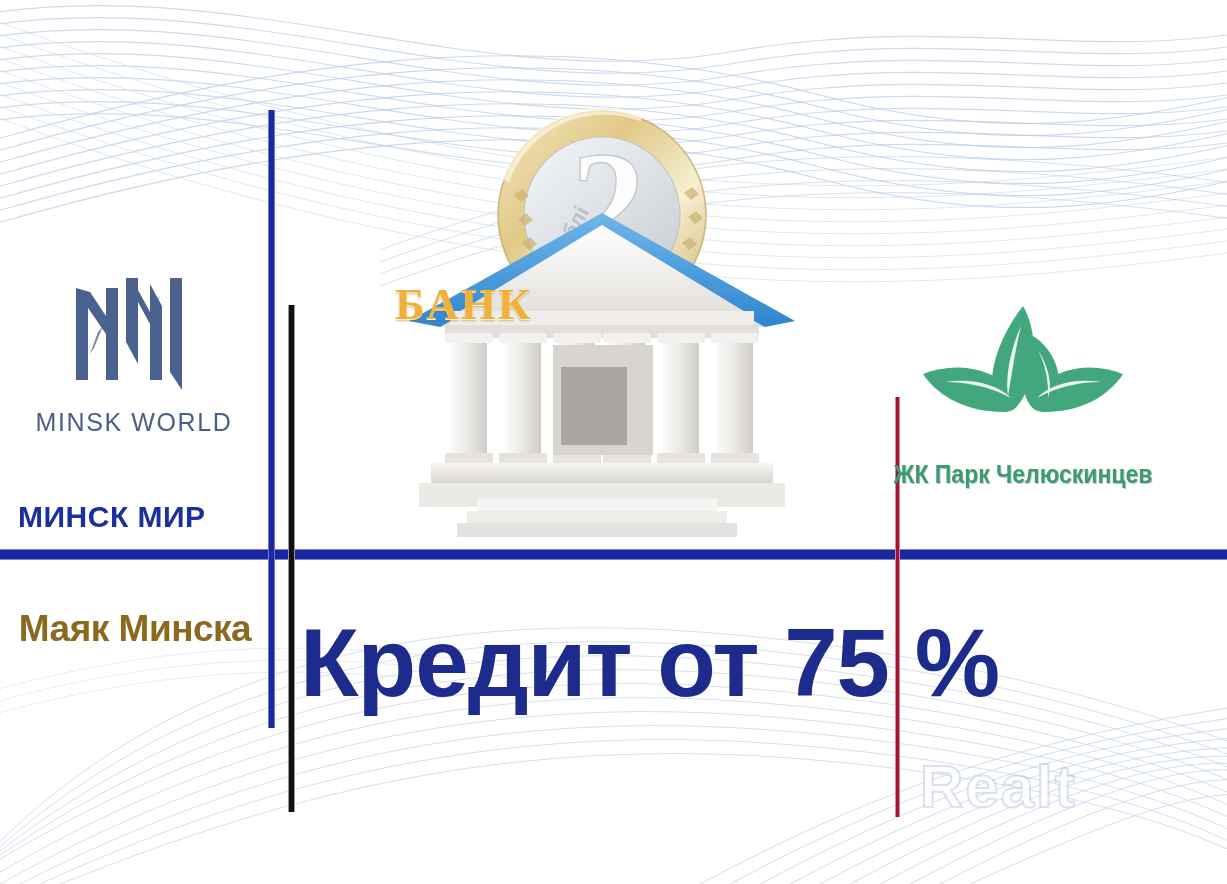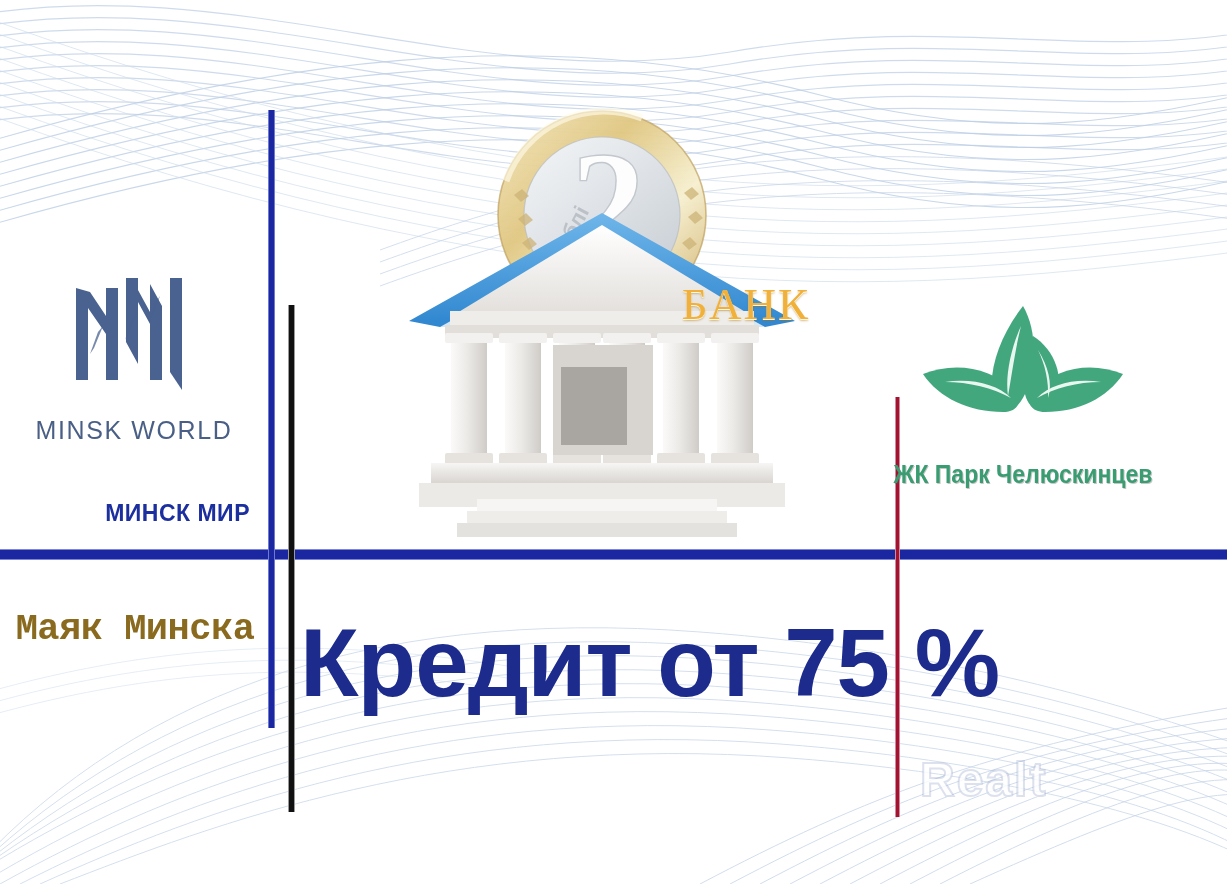--- a/index.html
+++ b/index.html
@@ -57,49 +57,49 @@
   
   .brand-mw{
     position:absolute;
     left:18px;top:272px;
     width:232px;
     text-align:center;
   }
   .brand-mw .mark{display:block;margin:0 auto;}
   .brand-mw .wordmark{
     display:block;
-    margin-top:20px;
+    margin-top:12px;
     font-family:"Liberation Sans",sans-serif;
     font-size:25px;
     letter-spacing:1.6px;
     font-weight:400;
     color:#4a5f86;
     white-space:nowrap;
   }
 
   .brand-mm{
     position:absolute;
     left:18px;top:500px;
     width:232px;
-    text-align:right;
+    text-align:left;
     font-family:"Liberation Sans",sans-serif;
     font-weight:bold;
-    font-size:23px;
+    font-size:30px;
     letter-spacing:0.5px;
     color:#1c2f9e;
     white-space:nowrap;
   }
 
   
   .brand-mayak{
     position:absolute;
     left:10px;top:608px;
     width:250px;
     text-align:center;
-    font-family:Liberation Mono, monospace;
+    font-family:Liberation Sans, sans-serif;
     font-weight:bold;
     font-size:37px;
     color:#8a6a1e;
     white-space:nowrap;
     letter-spacing:-0.5px;
   }
 
   
   .brand-park{
     position:absolute;
@@ -124,23 +124,23 @@
   .bank-art{
     position:absolute;
     left:395px;top:95px;
     width:415px;height:450px;
   }
   .bank-art svg{display:block;width:100%;height:100%;}
   .bank-word{
     position:absolute;
     left:0;top:183px;
     width:415px;
-    text-align:right;
+    text-align:left;
     font-family:"Liberation Serif",serif;
-    font-weight:normal;
+    font-weight:bold;
     font-size:45px;
     letter-spacing:2px;
     color:#f0b03a;
     text-shadow:0 1px 0 #fff7dc, 0 2px 2px rgba(160,110,10,.45);
     pointer-events:none;
   }
 
   
   .headline{
     position:absolute;
@@ -154,21 +154,21 @@
     white-space:nowrap;
     letter-spacing:-1px;
   }
 
   
   .watermark{
     position:absolute;
     left:920px;top:752px;
     font-family:"Liberation Sans",sans-serif;
     font-weight:bold;
-    font-size:48px;
+    font-size:60px;
     letter-spacing:2px;
     color:transparent;
     -webkit-text-stroke:2px rgba(150,165,200,.33);
     text-shadow:0 1px 0 rgba(255,255,255,.8);
     user-select:none;
     pointer-events:none;
   }
 </style>
 </head>
 <body>

